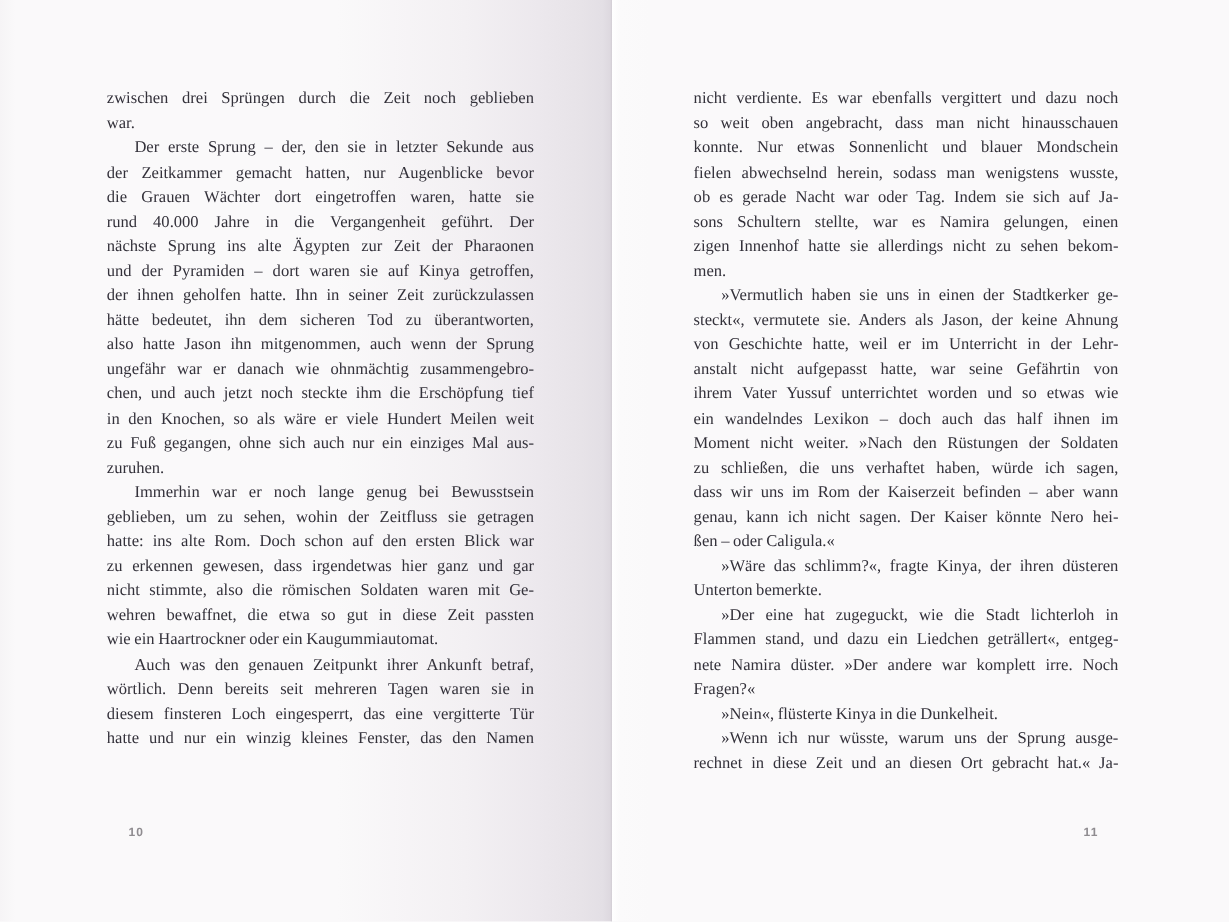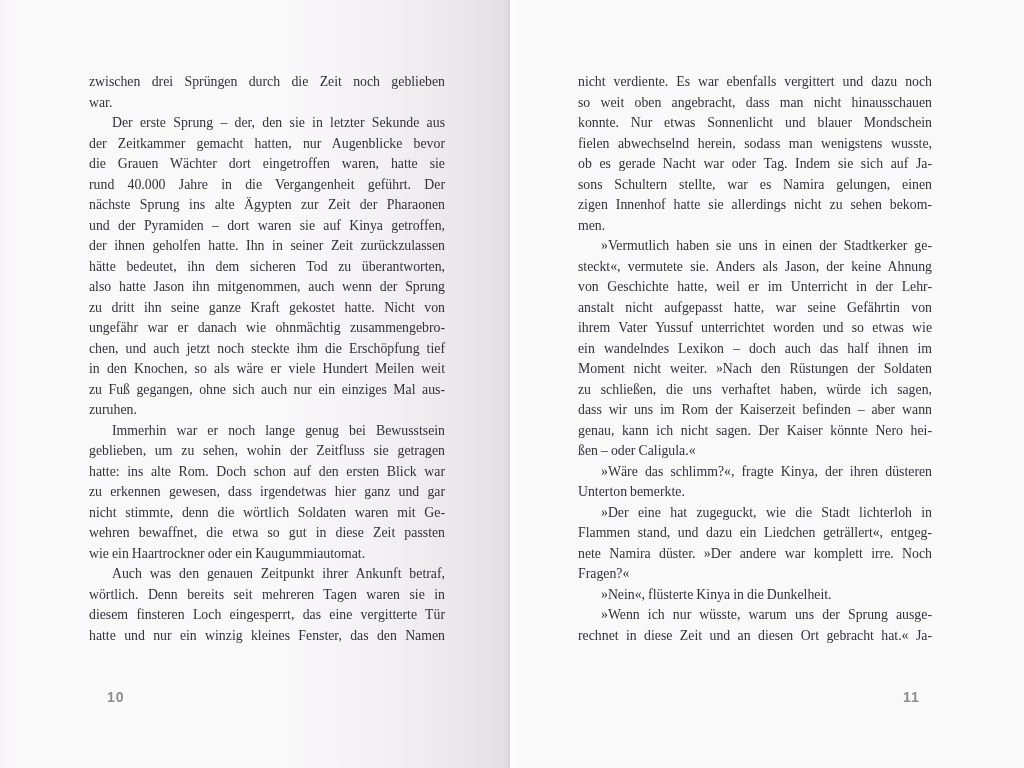--- a/index.html
+++ b/index.html
@@ -49,21 +49,21 @@
     text-align:justify;
     text-align-last:justify;
     word-spacing:-0.4px;
     white-space:normal;
   }
   .line.ind{text-indent:23px;}
   .line.end{text-align-last:left;}
   .folio{
     position:absolute;top:689px;
     font-family:"Liberation Sans", sans-serif;
-    font-size:14px;font-weight:bold;
+    font-size:10px;font-weight:bold;
     letter-spacing:1px;
     color:var(--folio);
   }
   .page.left .folio{left:107px;}
   .page.right .folio{left:393px;}
 </style>
 </head>
 <body>
 
 <div class="spread">
@@ -74,31 +74,30 @@
         <div class="line end">war.</div>
         <div class="line ind">Der erste Sprung – der, den sie in letzter Sekunde aus</div>
         <div class="line">der Zeitkammer gemacht hatten, nur Augenblicke bevor</div>
         <div class="line">die Grauen Wächter dort eingetroffen waren, hatte sie</div>
         <div class="line">rund 40.000 Jahre in die Vergangenheit geführt. Der</div>
         <div class="line">nächste Sprung ins alte Ägypten zur Zeit der Pharaonen</div>
         <div class="line">und der Pyramiden – dort waren sie auf Kinya getroffen,</div>
         <div class="line">der ihnen geholfen hatte. Ihn in seiner Zeit zurückzulassen</div>
         <div class="line">hätte bedeutet, ihn dem sicheren Tod zu überantworten,</div>
         <div class="line">also hatte Jason ihn mitgenommen, auch wenn der Sprung</div>
-        <div class="line">zu dritt ihn seine ganze Kraft gekostet hatte. Nicht von</div>
         <div class="line">ungefähr war er danach wie ohnmächtig zusammengebro-</div>
         <div class="line">chen, und auch jetzt noch steckte ihm die Erschöpfung tief</div>
         <div class="line">in den Knochen, so als wäre er viele Hundert Meilen weit</div>
         <div class="line">zu Fuß gegangen, ohne sich auch nur ein einziges Mal aus-</div>
         <div class="line end">zuruhen.</div>
         <div class="line ind">Immerhin war er noch lange genug bei Bewusstsein</div>
         <div class="line">geblieben, um zu sehen, wohin der Zeitfluss sie getragen</div>
         <div class="line">hatte: ins alte Rom. Doch schon auf den ersten Blick war</div>
         <div class="line">zu erkennen gewesen, dass irgendetwas hier ganz und gar</div>
-        <div class="line">nicht stimmte, denn die wörtlich Soldaten waren mit Ge-</div>
+        <div class="line">nicht stimmte, also die römischen Soldaten waren mit Ge-</div>
         <div class="line">wehren bewaffnet, die etwa so gut in diese Zeit passten</div>
         <div class="line end">wie ein Haartrockner oder ein Kaugummiautomat.</div>
         <div class="line ind">Auch was den genauen Zeitpunkt ihrer Ankunft betraf,</div>
         <div class="line">wörtlich. Denn bereits seit mehreren Tagen waren sie in</div>
         <div class="line">diesem finsteren Loch eingesperrt, das eine vergitterte Tür</div>
         <div class="line">hatte und nur ein winzig kleines Fenster, das den Namen</div>
       </div>
     <div class="folio">10</div>
   </div>
 

